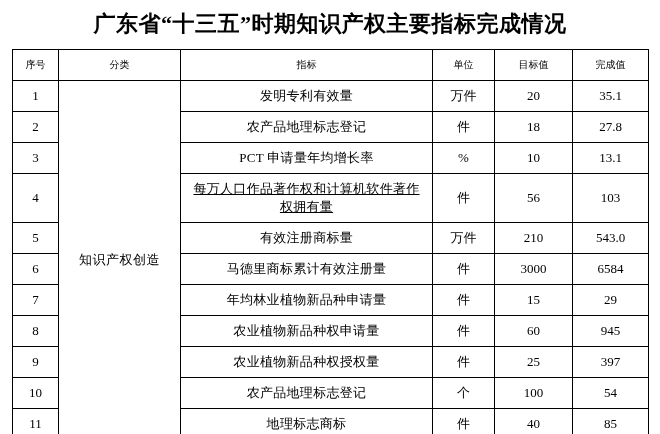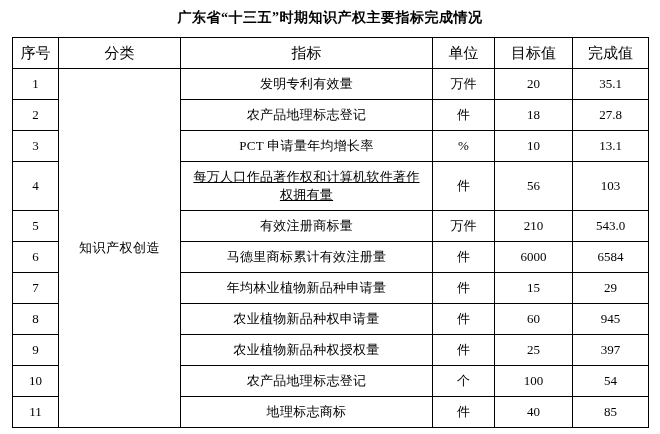--- a/index.html
+++ b/index.html
@@ -16,21 +16,21 @@
   }
   .page {
     width: 660px;
     height: 434px;
     position: relative;
     box-sizing: border-box;
     padding: 0 12px;
   }
   .doc-title {
     text-align: center;
-    font-size: 14px;
+    font-size: 22px;
     font-weight: bold;
     letter-spacing: 0.5px;
     margin: 9px 0 10px 0;
     font-family: "Liberation Serif", "DejaVu Serif", serif;
   }
   table.main-table {
     width: 636px;
     border-collapse: collapse;
     table-layout: fixed;
     font-size: 13px;
@@ -39,21 +39,21 @@
   table.main-table td {
     border: 1px solid #000000;
     text-align: center;
     vertical-align: middle;
     padding: 0;
     line-height: 1.25;
   }
   table.main-table th {
     font-weight: normal;
     height: 30px;
-    font-size: 15px;
+    font-size: 10px;
   }
   table.main-table td {
     height: 30px;
     font-size: 13px;
   }
   .col-no    { width: 46px; }
   .col-cat   { width: 122px; }
   .col-ind   { width: 252px; }
   .col-unit  { width: 62px; }
   .col-tgt   { width: 78px; }
@@ -133,21 +133,21 @@
         <td>5</td>
         <td class="ind-cell">有效注册商标量</td>
         <td>万件</td>
         <td>210</td>
         <td>543.0</td>
       </tr>
       <tr>
         <td>6</td>
         <td class="ind-cell">马德里商标累计有效注册量</td>
         <td>件</td>
-        <td>6000</td>
+        <td>3000</td>
         <td>6584</td>
       </tr>
       <tr>
         <td>7</td>
         <td class="ind-cell">年均林业植物新品种申请量</td>
         <td>件</td>
         <td>15</td>
         <td>29</td>
       </tr>
       <tr>

